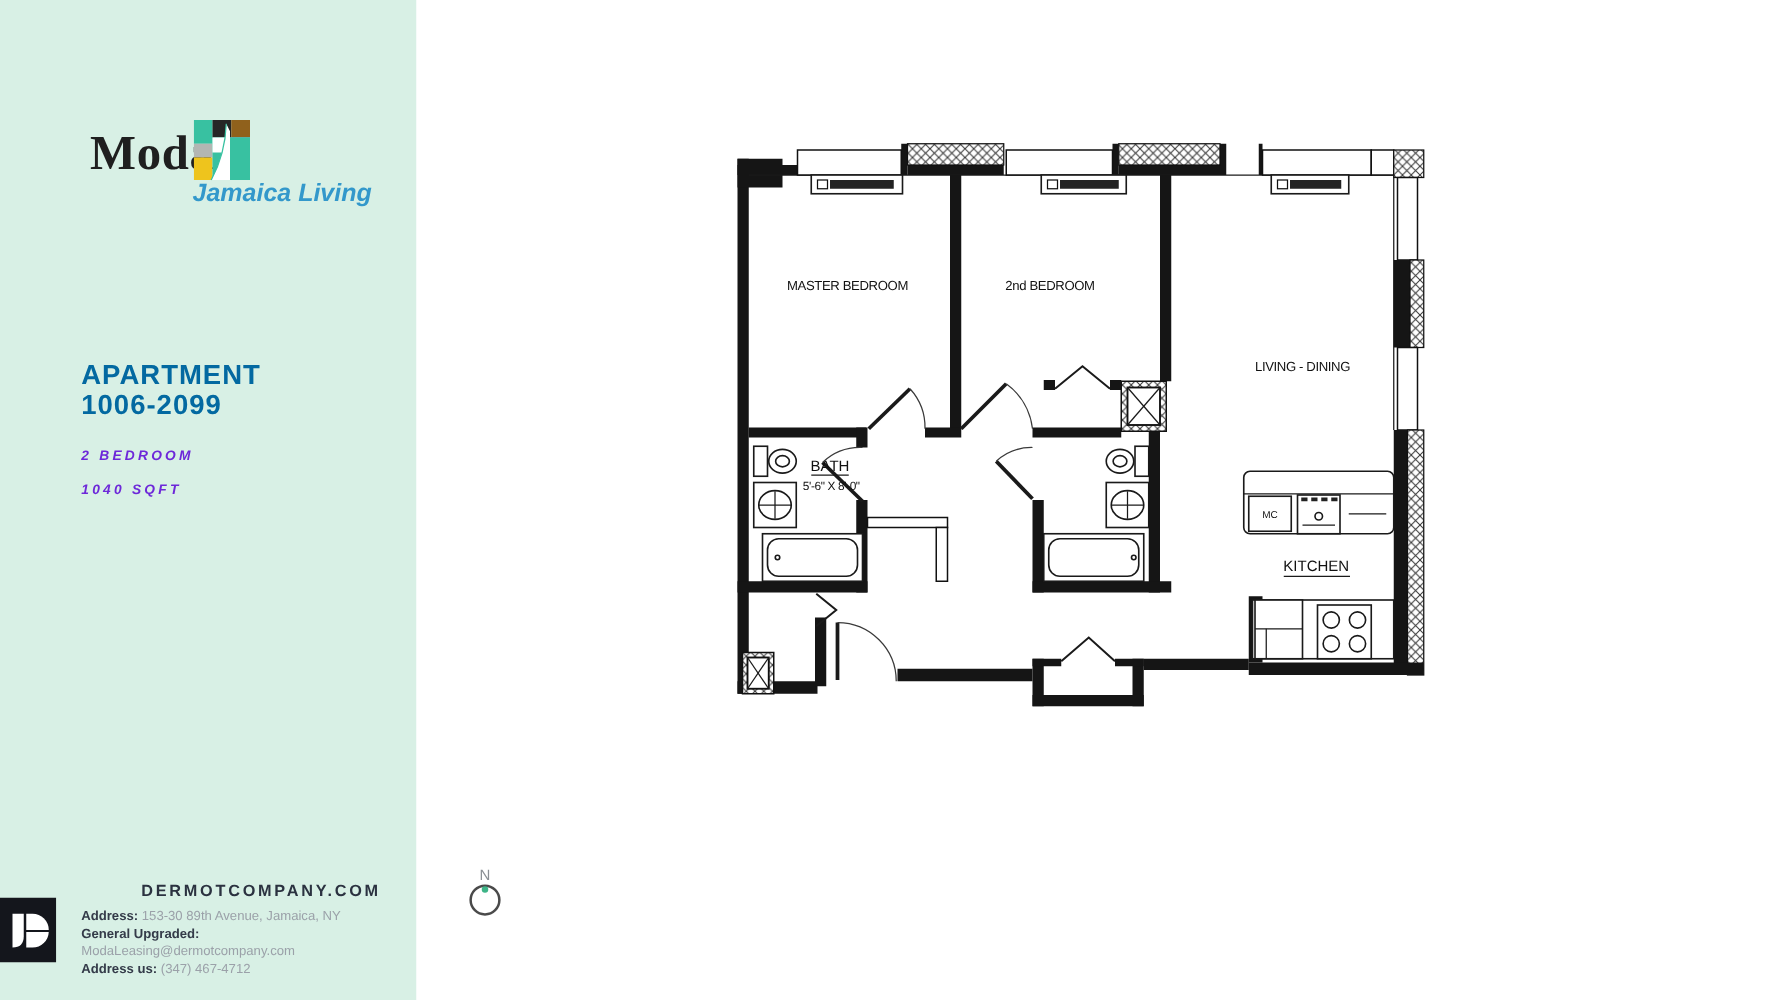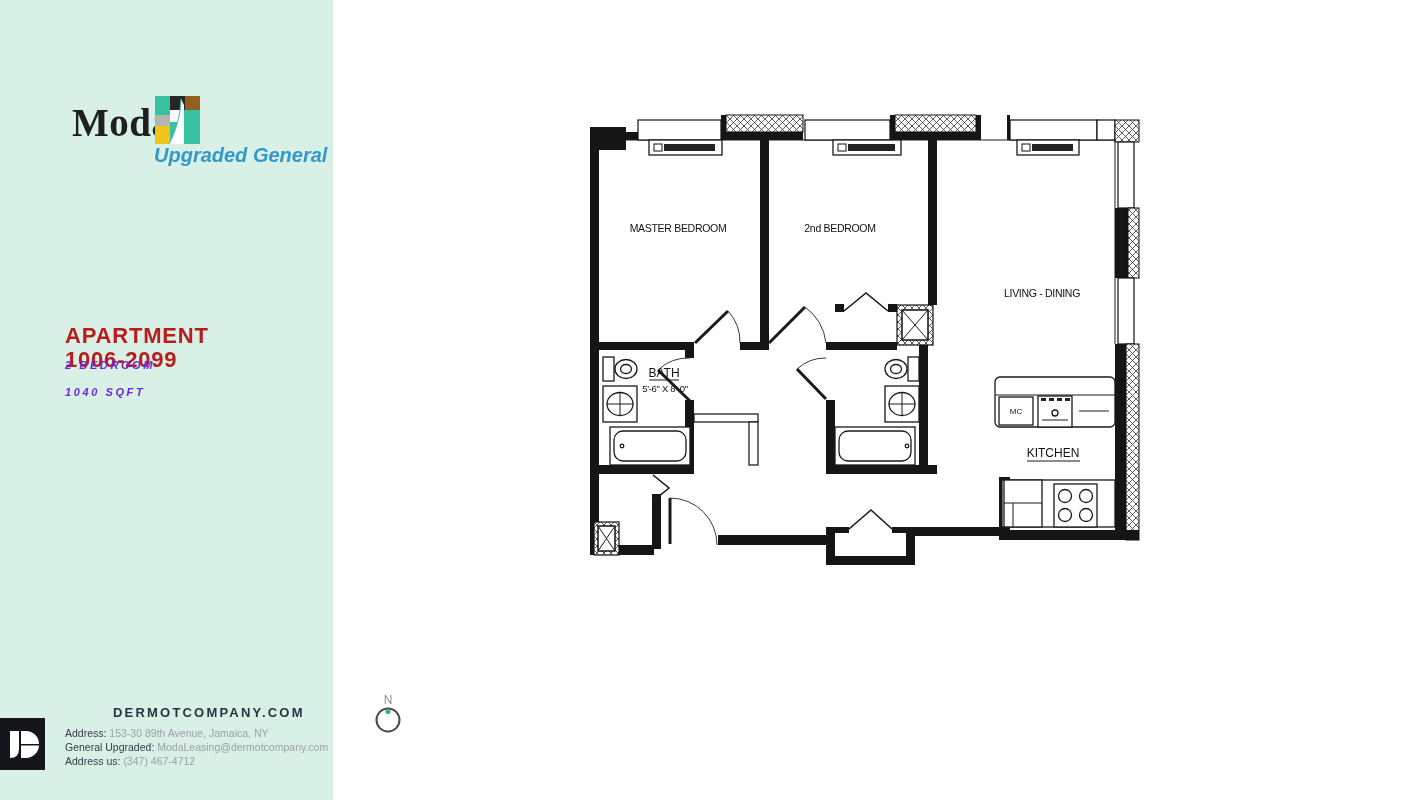--- a/index.html
+++ b/index.html
@@ -6,29 +6,29 @@
   .stage{position:relative;width:1421px;height:800px;background:#ffffff;overflow:hidden;
          font-family:"Liberation Sans",sans-serif;}
   
   .sidebar{position:absolute;left:0;top:0;width:333px;height:800px;background:#d8f0e5;}
   .brand-name{position:absolute;left:72px;top:100px;font-family:"Liberation Serif",serif;
               font-size:39px;font-weight:600;color:#1f1f1f;letter-spacing:0.5px;}
   .brand-mark{position:absolute;left:155px;top:95px;}
   .brand-tagline{position:absolute;left:154px;top:144px;font-size:20px;font-style:italic;
                  font-weight:600;color:#3398cb;}
   .apt-title{position:absolute;left:65px;top:288px;font-size:22px;font-weight:800;
-             color:#b91c1c;letter-spacing:0.8px;line-height:24px;margin-top:36px;}
+             color:#0369a1;letter-spacing:0.8px;line-height:24px;}
   .apt-sub{position:absolute;left:65px;font-size:11px;font-weight:700;color:#6d28d9;
            letter-spacing:2.6px;font-style:italic;}
   .apt-sub.bed{top:359px;}
   .apt-sub.sqft{top:386px;}
   .site{position:absolute;left:65px;top:705px;font-size:13px;font-weight:700;color:#2b3240;
         letter-spacing:2.2px;margin-left:48px;}
   .contact-block{position:absolute;left:65px;top:726px;font-size:10.5px;line-height:14px;color:#9ba1a9;}
-  .contact-block b{color:#343b49;font-weight:400;}
+  .contact-block b{color:#343b49;font-weight:700;}
   .dermot-logo{position:absolute;left:0;top:718px;}
   
   .floorplan{position:absolute;left:583px;top:112px;}
   .compass{position:absolute;left:368px;top:692px;}
   .disclaimer{position:absolute;left:370px;top:740px;width:840px;font-size:7.6px;
               line-height:10px;color:#c5c8cc;letter-spacing:0.2px;}
   
   .w{fill:#151515;}
   .thin{fill:#ffffff;stroke:#111111;stroke-width:1.2;}
   .fix{fill:#ffffff;stroke:#1a1a1a;stroke-width:1.3;}
@@ -56,21 +56,21 @@
       <rect x="0" y="31" width="15" height="18" fill="#eec41d"></rect>
       <rect x="15" y="1" width="15" height="14" fill="#262626"></rect>
       <rect x="30" y="1" width="15" height="14" fill="#90611c"></rect>
       <rect x="30" y="15" width="15" height="12" fill="#2aa3da"></rect>
       <rect x="15" y="15" width="30" height="34" fill="#38c1a1"></rect>
       <rect x="15" y="15" width="11" height="12" fill="#ffffff"></rect>
       <path d="M26,4 C25.5,20 21,36 14,49 L29,49 L29,10 Z" fill="#ffffff"></path>
       <path d="M26,4 C25.5,20 21,36 14,49" fill="none" stroke="#38c1a1" stroke-width="1"></path>
     </svg>
 
-    <div class="brand-tagline">Upgraded General</div>
+    <div class="brand-tagline">Jamaica Living</div>
 
     <div class="apt-title">
       <div>APARTMENT</div>
       <div>1006-2099</div>
     </div>
     <div class="apt-sub bed">2 BEDROOM</div>
     <div class="apt-sub sqft">1040 SQFT</div>
 
     <div class="site">DERMOTCOMPANY.COM</div>
 

